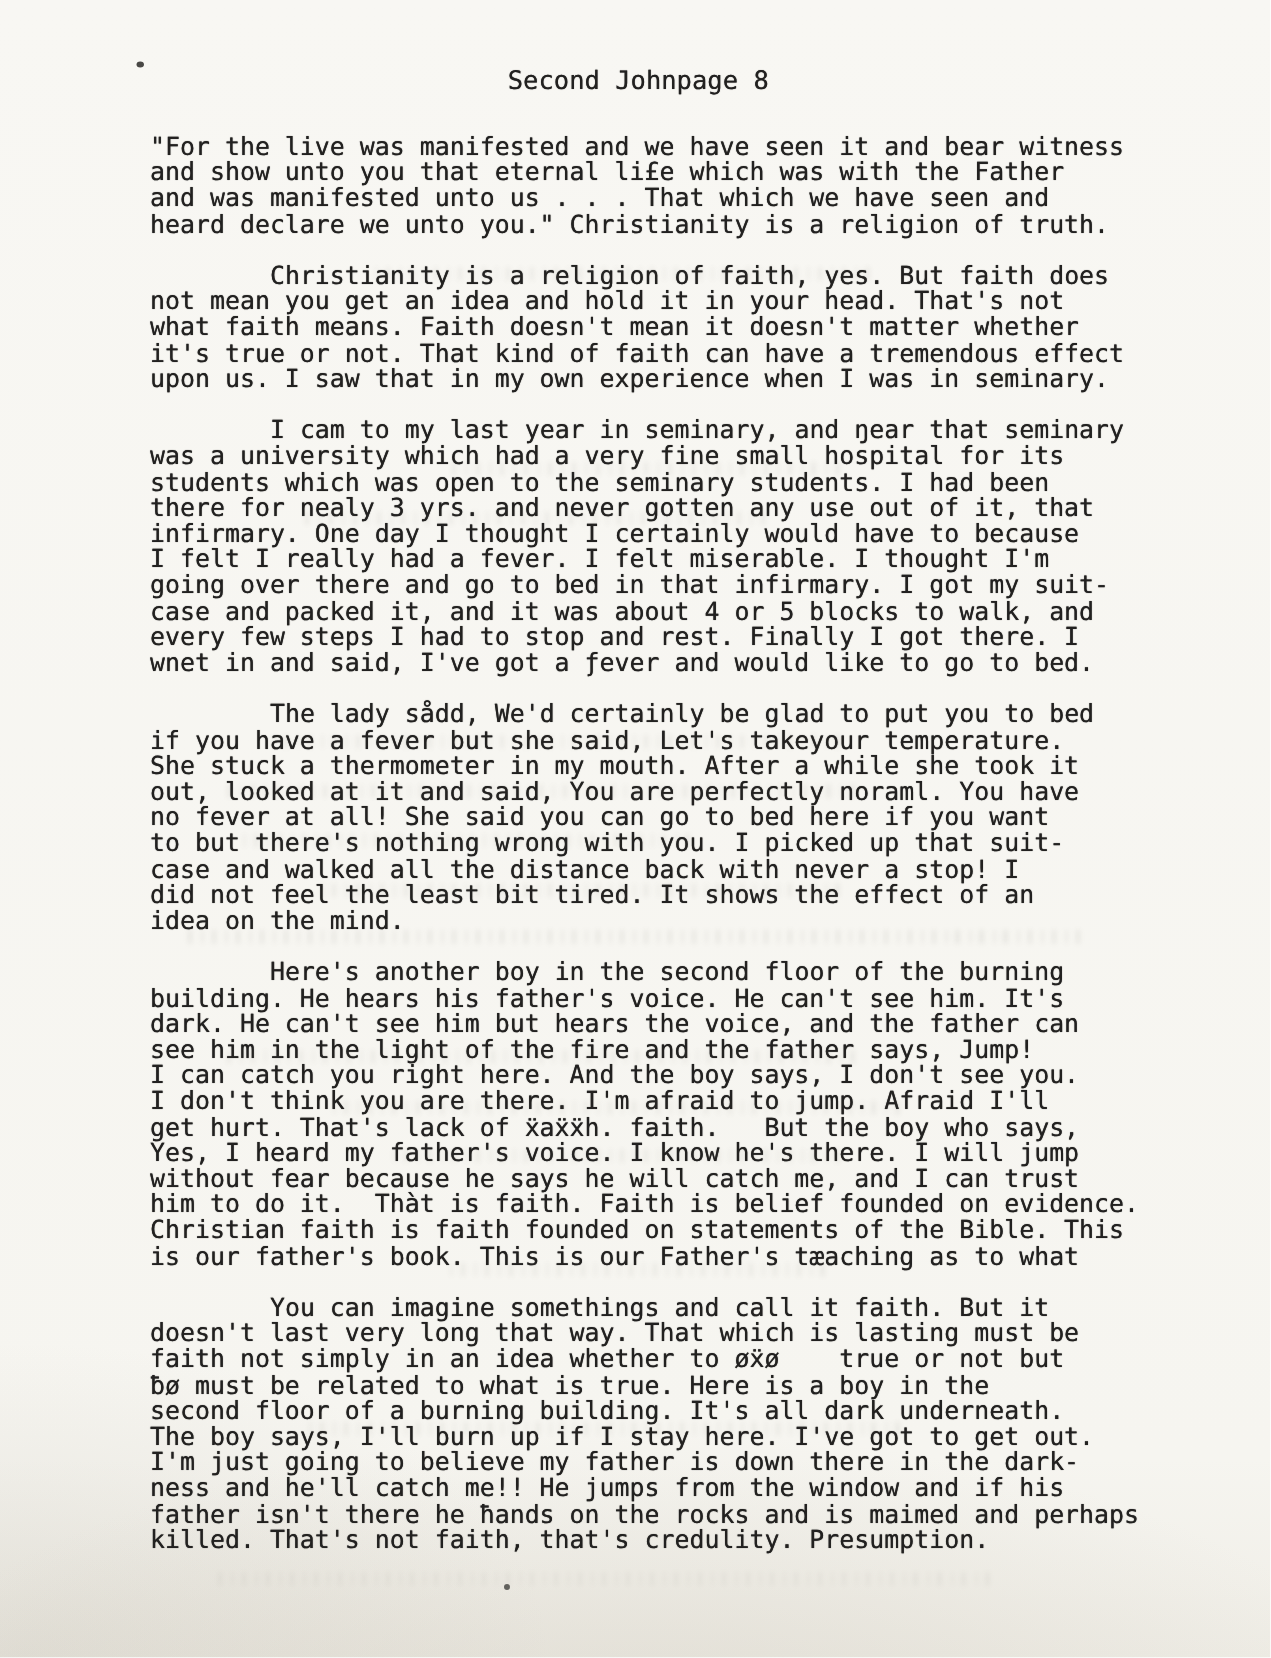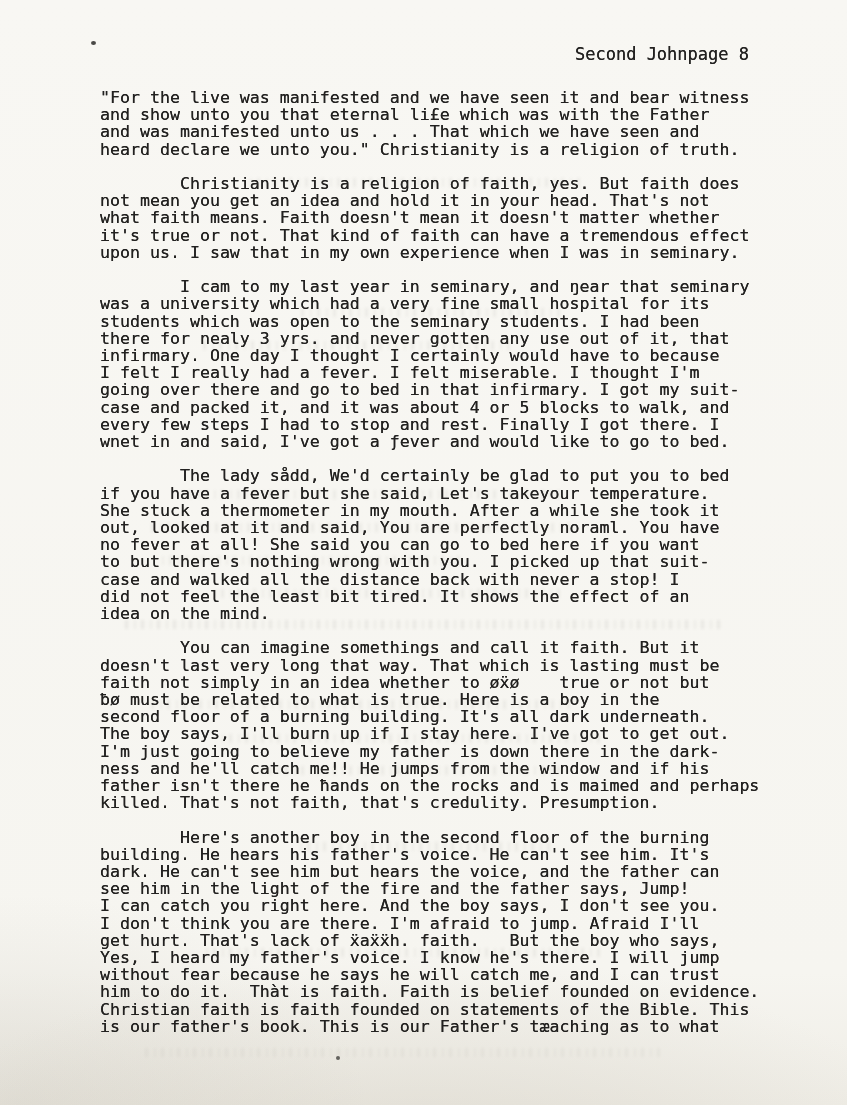--- a/index.html
+++ b/index.html
@@ -12,23 +12,23 @@
       radial-gradient(ellipse 500px 300px at 2% 100%, rgba(180,174,160,0.25), rgba(0,0,0,0) 70%),
       linear-gradient(#f8f7f3, #f6f5f0 88%, #efede6);
     overflow: hidden;
     font-family: "DejaVu Sans Mono", "Liberation Mono", monospace;
     color: #222120;
   }
   .header {
     position: absolute;
     top: 44px;
     left: 130px;
-    right: 98px;
+    right: 126px;
     display: flex;
-    justify-content: flex-end;
+    justify-content: center;
     font-size: 17px;
     text-shadow: 0 0 0.5px rgba(25,24,22,0.85);
   }
   .content {
     position: absolute;
     top: 89px;
     left: 100px;
     right: 46px;
   }
   .para {
@@ -87,42 +87,42 @@
 wnet in and said, I've got a ƒever and would like to go to bed.</p>
     <p class="para">        The lady sådd, We'd certainly be glad to put you to bed
 if you have a fever but she said, Let's takeyour temperature.
 She stuck a thermometer in my mouth. After a while she took it
 out, looked at it and said, You are perfectly noraml. You have
 no fever at all! She said you can go to bed here if you want
 to but there's nothing wrong with you. I picked up that suit-
 case and walked all the distance back with never a stop! I
 did not feel the least bit tired. It shows the effect of an
 idea on the mind.</p>
-    <p class="para">        You can imagine somethings and call it faith. But it
-doesn't last very long that way. That which is lasting must be
-faith not simply in an idea whether to øẍø    true or not but
-ƀø must be related to what is true. Here is a boy in the
-second floor of a burning building. It's all dark underneath.
-The boy says, I'll burn up if I stay here. I've got to get out.
-I'm just going to believe my father is down there in the dark-
-ness and he'll catch me!! He jumps from the window and if his
-father isn't there he ħands on the rocks and is maimed and perhaps
-killed. That's not faith, that's credulity. Presumption.</p>
     <p class="para">        Here's another boy in the second floor of the burning
 building. He hears his father's voice. He can't see him. It's
 dark. He can't see him but hears the voice, and the father can
 see him in the light of the fire and the father says, Jump!
 I can catch you right here. And the boy says, I don't see you.
 I don't think you are there. I'm afraid to jump. Afraid I'll
 get hurt. That's lack of ẍaẍẍh. faith.   But the boy who says,
 Yes, I heard my father's voice. I know he's there. I will jump
 without fear because he says he will catch me, and I can trust
 him to do it.  Thàt is faith. Faith is belief founded on evidence.
 Christian faith is faith founded on statements of the Bible. This
 is our father's book. This is our Father's tæaching as to what</p>
+    <p class="para">        You can imagine somethings and call it faith. But it
+doesn't last very long that way. That which is lasting must be
+faith not simply in an idea whether to øẍø    true or not but
+ƀø must be related to what is true. Here is a boy in the
+second floor of a burning building. It's all dark underneath.
+The boy says, I'll burn up if I stay here. I've got to get out.
+I'm just going to believe my father is down there in the dark-
+ness and he'll catch me!! He jumps from the window and if his
+father isn't there he ħands on the rocks and is maimed and perhaps
+killed. That's not faith, that's credulity. Presumption.</p>
   </div>
 
   <div class="ink-dot" style="left:91px; top:41px; width:5px; height:4px;"></div>
   <div class="ink-dot" style="left:336px; top:1056px; width:4px; height:4px; opacity:0.7;"></div>
 
   <div class="smudge" style="left:250px; top:178px; width:330px;"></div>
   <div class="smudge" style="left:300px; top:308px; width:260px;"></div>
   <div class="smudge" style="left:200px; top:341px; width:310px;"></div>
   <div class="smudge" style="left:180px; top:490px; width:380px;"></div>
   <div class="smudge" style="left:150px; top:523px; width:420px;"></div>

